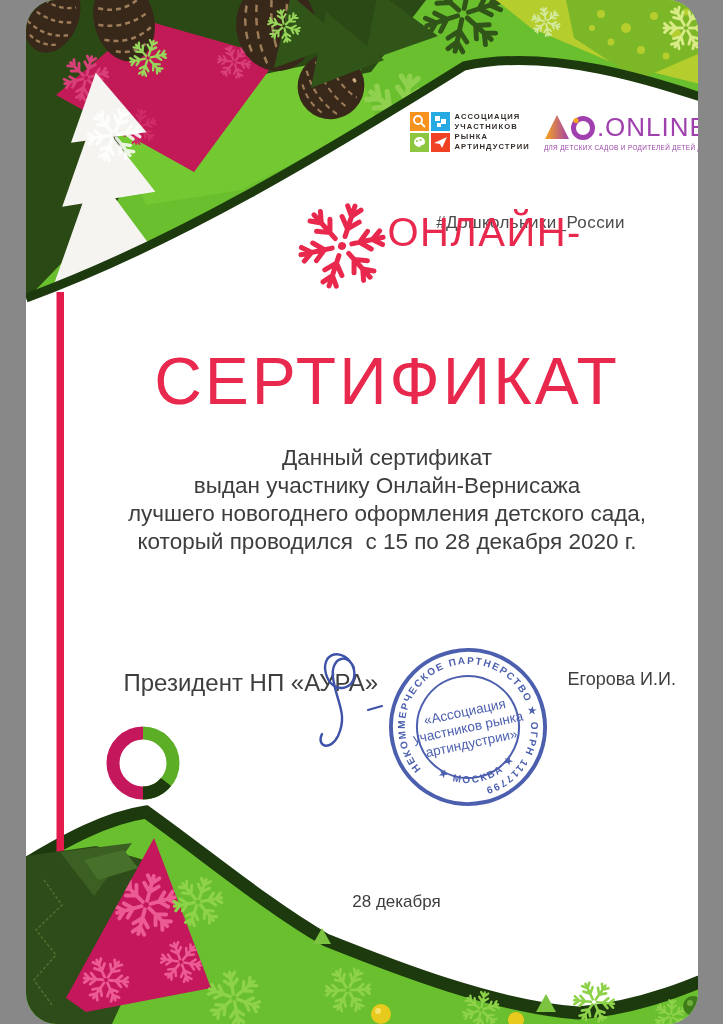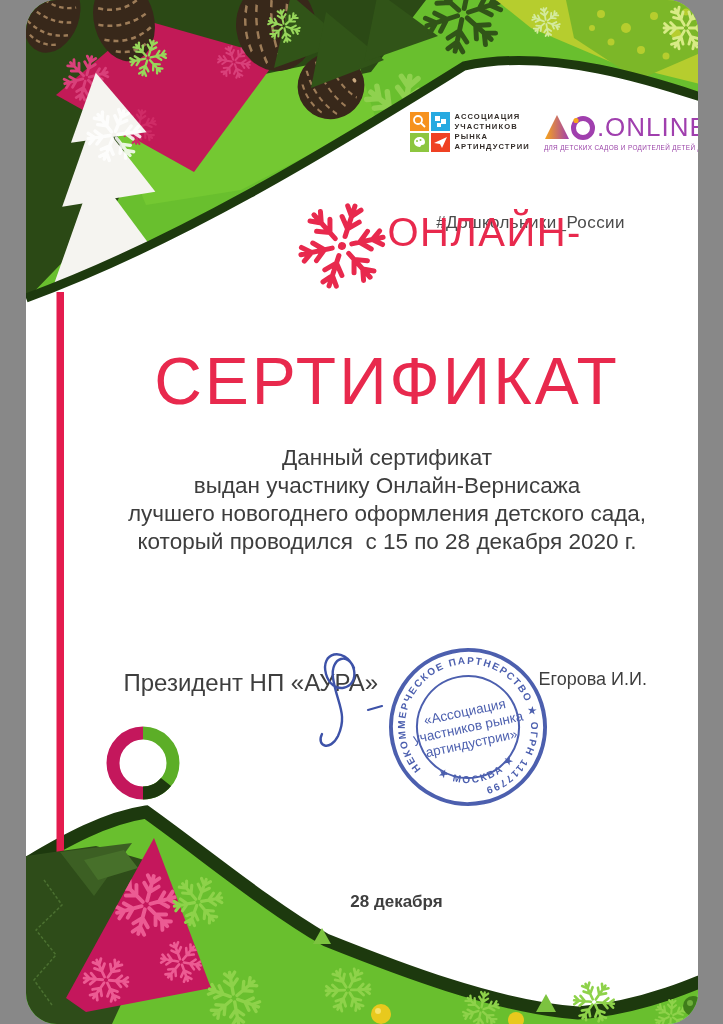--- a/index.html
+++ b/index.html
@@ -28,25 +28,25 @@
 
   .event-snowflake{left:270px; top:196px;}
   .event-title{left:362px; top:214px; width:300px; color:#e8294d; font-weight:normal; font-size:40px; line-height:37px; letter-spacing:1.5px;}
 
   .heading{left:0; top:346px; width:723px; text-align:center; color:#e8294d; font-weight:normal; font-size:66px; letter-spacing:3px; line-height:70px;}
 
   .body-text{left:0; top:444px; width:723px; text-align:center; color:#3d3d3d; font-size:22.5px; line-height:28px;}
   .body-text div{white-space:pre-wrap;}
 
   .sig-left{left:98px; top:669px; font-size:24px; color:#3e3e3e;}
-  .sig-right{left:513px; top:669px; font-size:18px; color:#3e3e3e;}
+  .sig-right{left:542px; top:669px; font-size:18px; color:#3e3e3e;}
   .signature-svg{left:286px; top:642px;}
   .stamp-svg{left:352px; top:637px; opacity:.92;}
 
-  .date-block{left:271px; top:891px; width:200px; text-align:center; font-size:17px; color:#3e3e3e; line-height:22px;font-weight:bold;}
+  .date-block{left:271px; top:891px; width:200px; text-align:center; font-size:17px; color:#3e3e3e; line-height:22px;}
 </style>
 </head>
 <body>
 
 <div class="cert-page">
 
   <svg class="bg-svg" width="723" height="1024" viewBox="0 0 723 1024">
     <defs>
       <g id="sf" fill="none" stroke="currentColor" stroke-linecap="round">
         <g>

